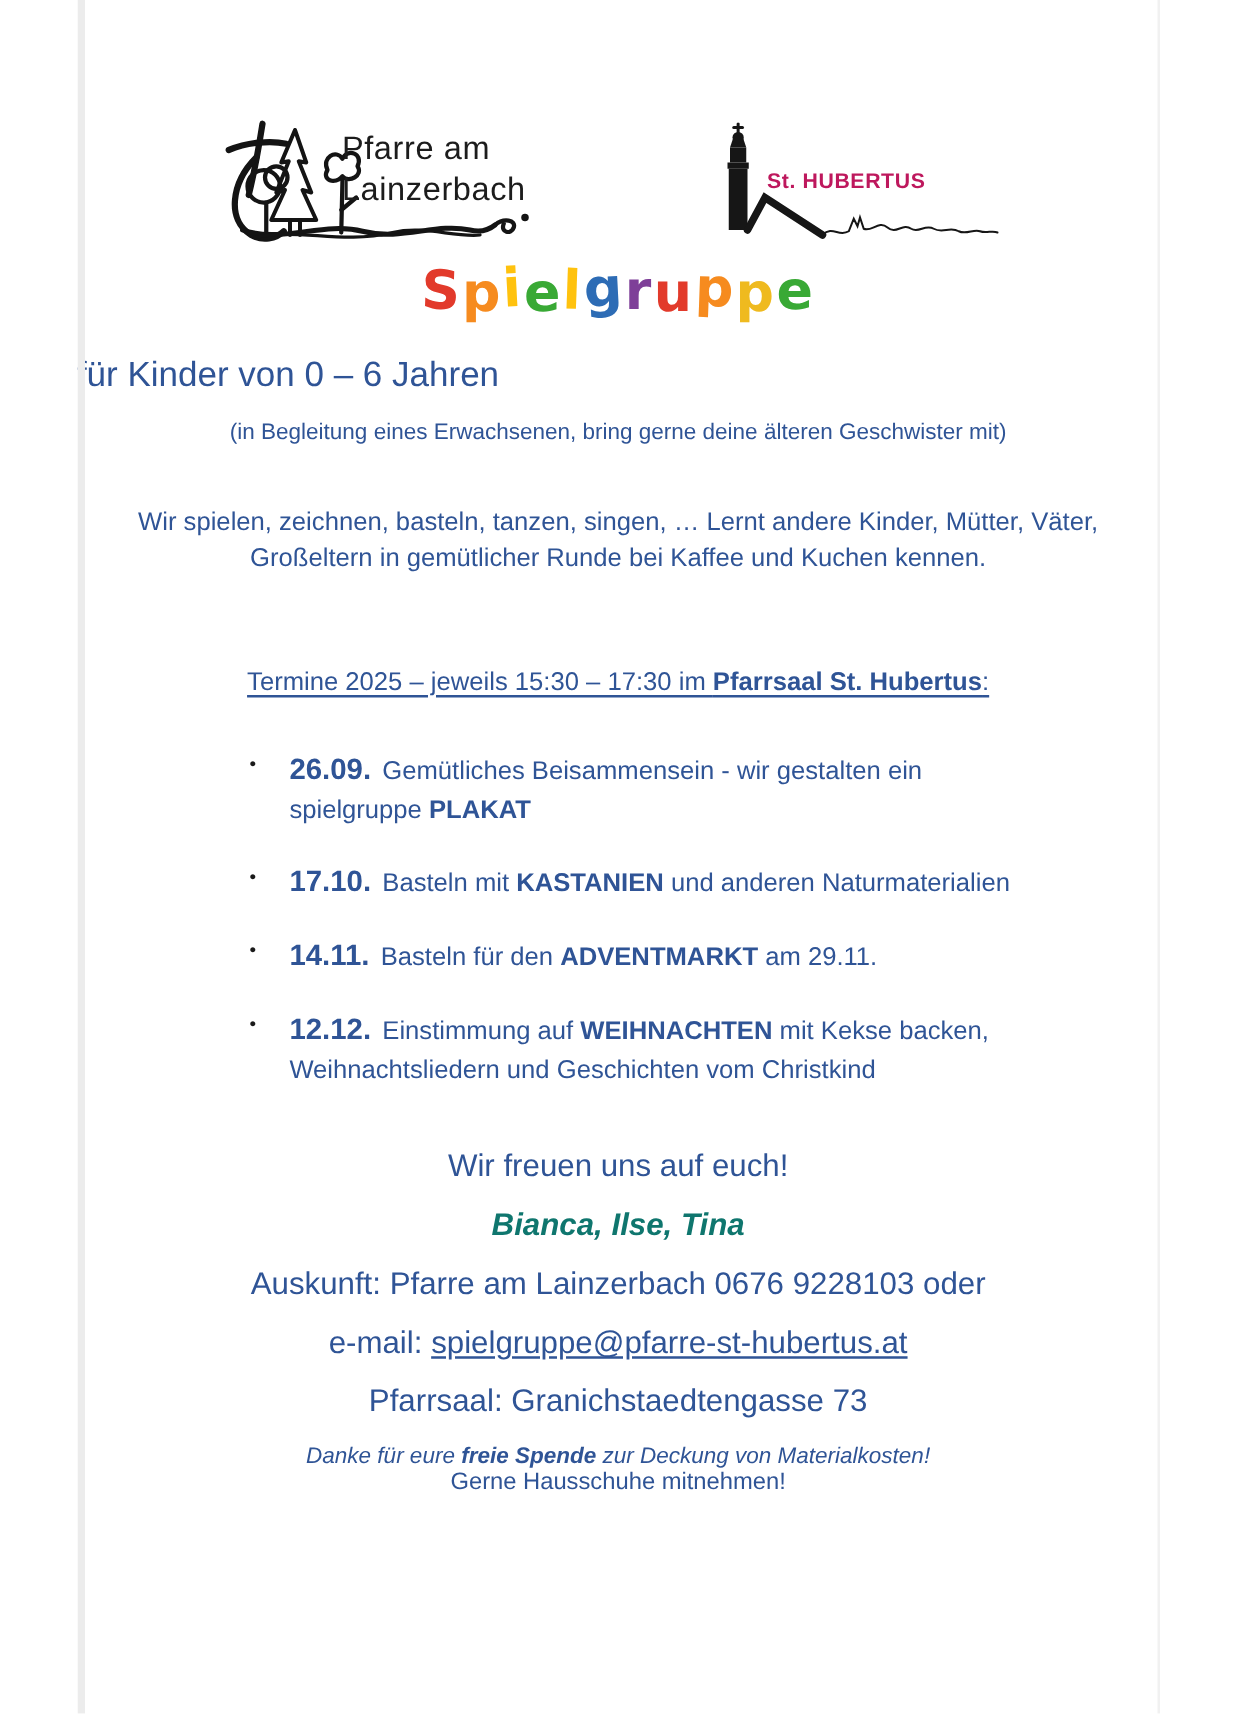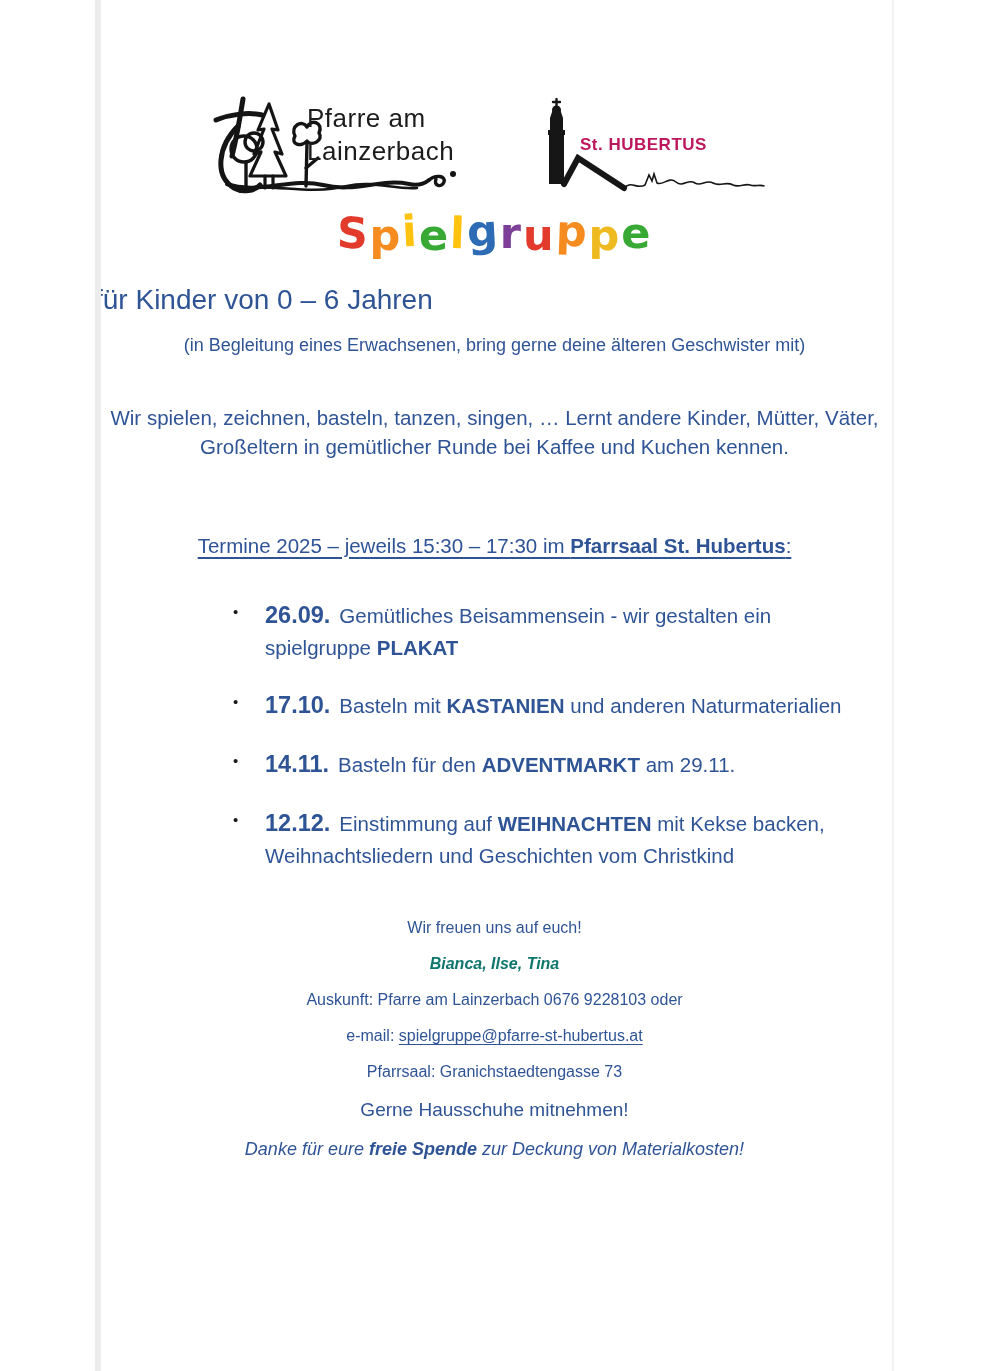--- a/index.html
+++ b/index.html
@@ -1,18 +1,18 @@
 <!DOCTYPE html>
 <html lang="de"><head>
 <meta charset="utf-8">
 <style>
   html,body{margin:0;padding:0;background:#ffffff;}
   .page{
     position:relative;
-    width:799px;height:1371px;
+    width:866px;height:1371px;
     margin:0 auto;
     background:#ffffff;
     overflow:hidden;
     font-family:"Liberation Sans", sans-serif;
     color:#2F5496;
   }
   .edge{position:absolute;top:0;bottom:0;background:#ececec;}
   .edge.left{left:0;width:6px;}
   .edge.right{right:0;width:2px;background:#f1f1f1;}
 
@@ -67,21 +67,21 @@
     font-size:20.5px;line-height:1.5;margin-bottom:24px;
   }
   .event .bullet{
     position:absolute;left:16px;top:3px;
     color:#1a1a1a;font-size:15px;
   }
   .event .date{font-size:23.5px;font-weight:bold;margin-right:9px;}
 
   
   .footer{margin-top:47px;text-align:center;}
-  .fline{font-size:16px;margin-bottom:18px;}
+  .fline{font-size:25px;margin-bottom:18px;}
   .signature{color:#0f766e;font-weight:bold;font-style:italic;}
   .email-link{text-decoration:underline;text-underline-offset:3px;cursor:pointer;}
   .shoes{font-size:19px;}
   .donation{font-size:18px;font-style:italic;margin-bottom:0;}
 </style>
 </head>
 <body>
 
 <div class="page">
   <div class="edge left"></div>
@@ -168,16 +168,16 @@
       <span class="bullet">•</span><span class="date">12.12.</span><span>Einstimmung auf </span><span class="b">WEIHNACHTEN</span><span> mit Kekse backen, Weihnachtsliedern und Geschichten vom Christkind</span>
     </div>
   </div>
 
   <div class="footer">
     <div class="fline">Wir freuen uns auf euch!</div>
     <div class="fline signature">Bianca, Ilse, Tina</div>
     <div class="fline">Auskunft: Pfarre am Lainzerbach 0676 9228103 oder</div>
     <div class="fline"><span>e-mail: </span><span class="email-link">spielgruppe@pfarre-st-hubertus.at</span></div>
     <div class="fline">Pfarrsaal: Granichstaedtengasse 73</div>
+    <div class="fline donation"><span>Danke für eure </span><span class="b">freie Spende</span><span> zur Deckung von Materialkosten!</span></div>
     <div class="fline shoes">Gerne Hausschuhe mitnehmen!</div>
-    <div class="fline donation"><span>Danke für eure </span><span class="b">freie Spende</span><span> zur Deckung von Materialkosten!</span></div>
   </div>
 </div>
 
 </body></html>

